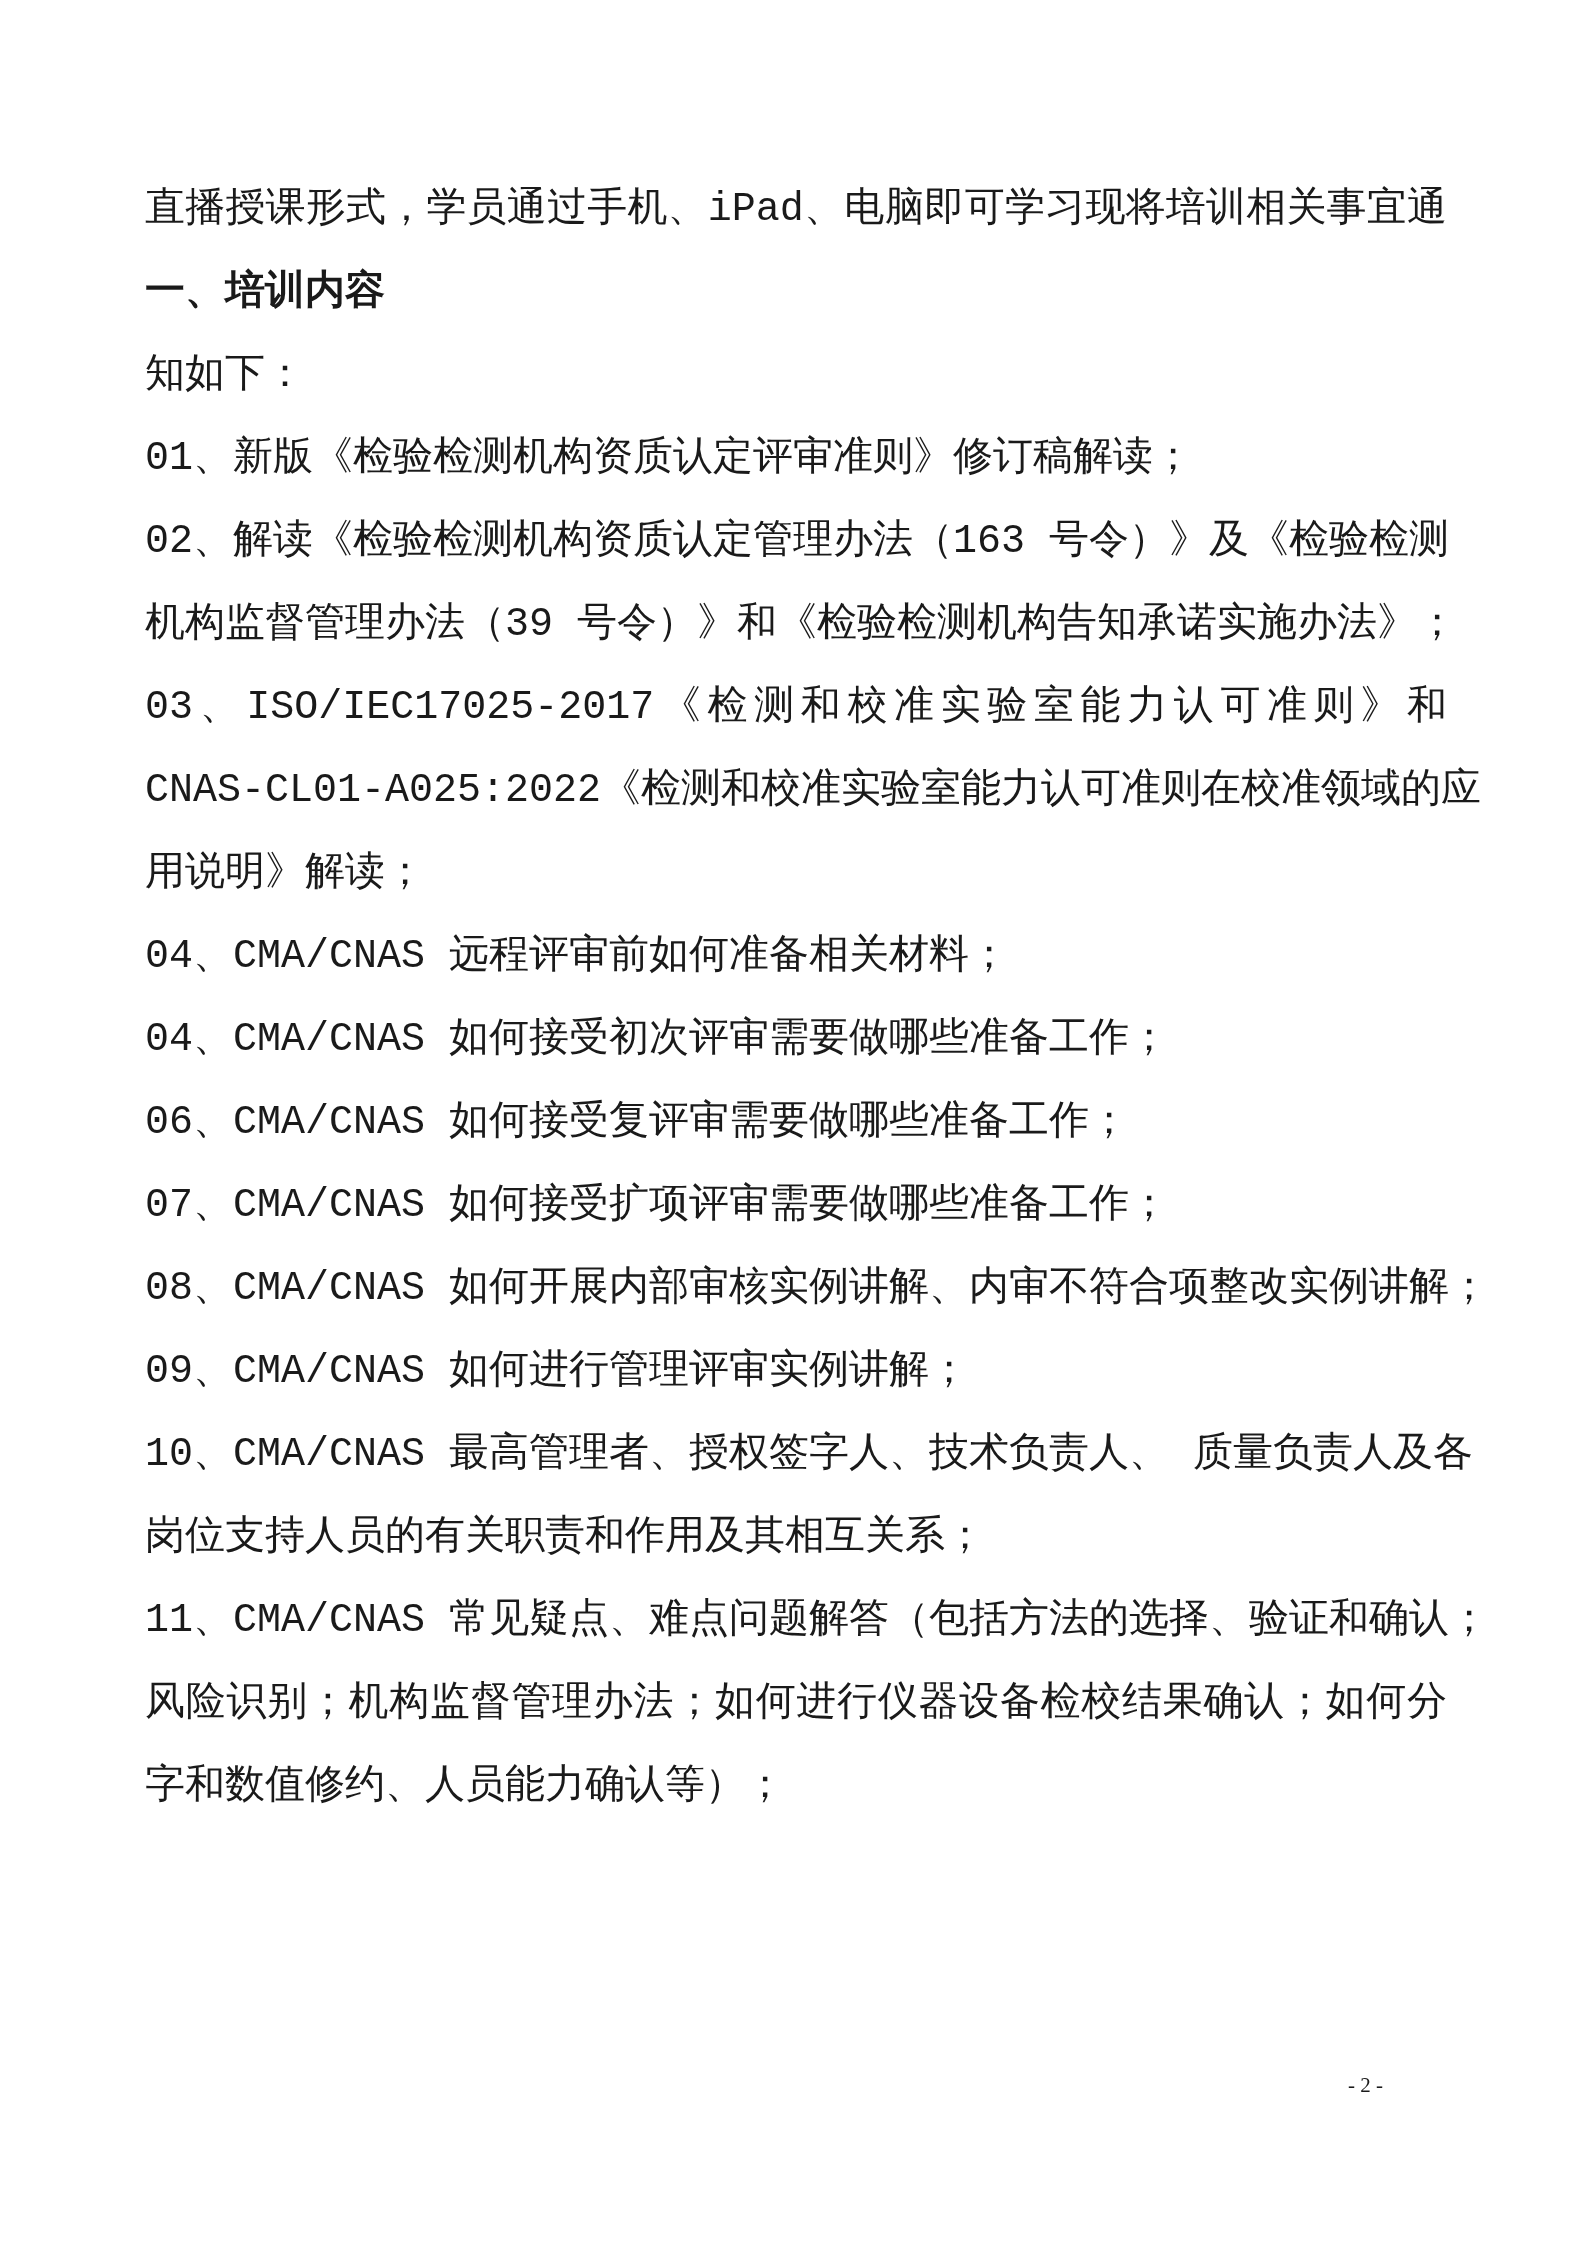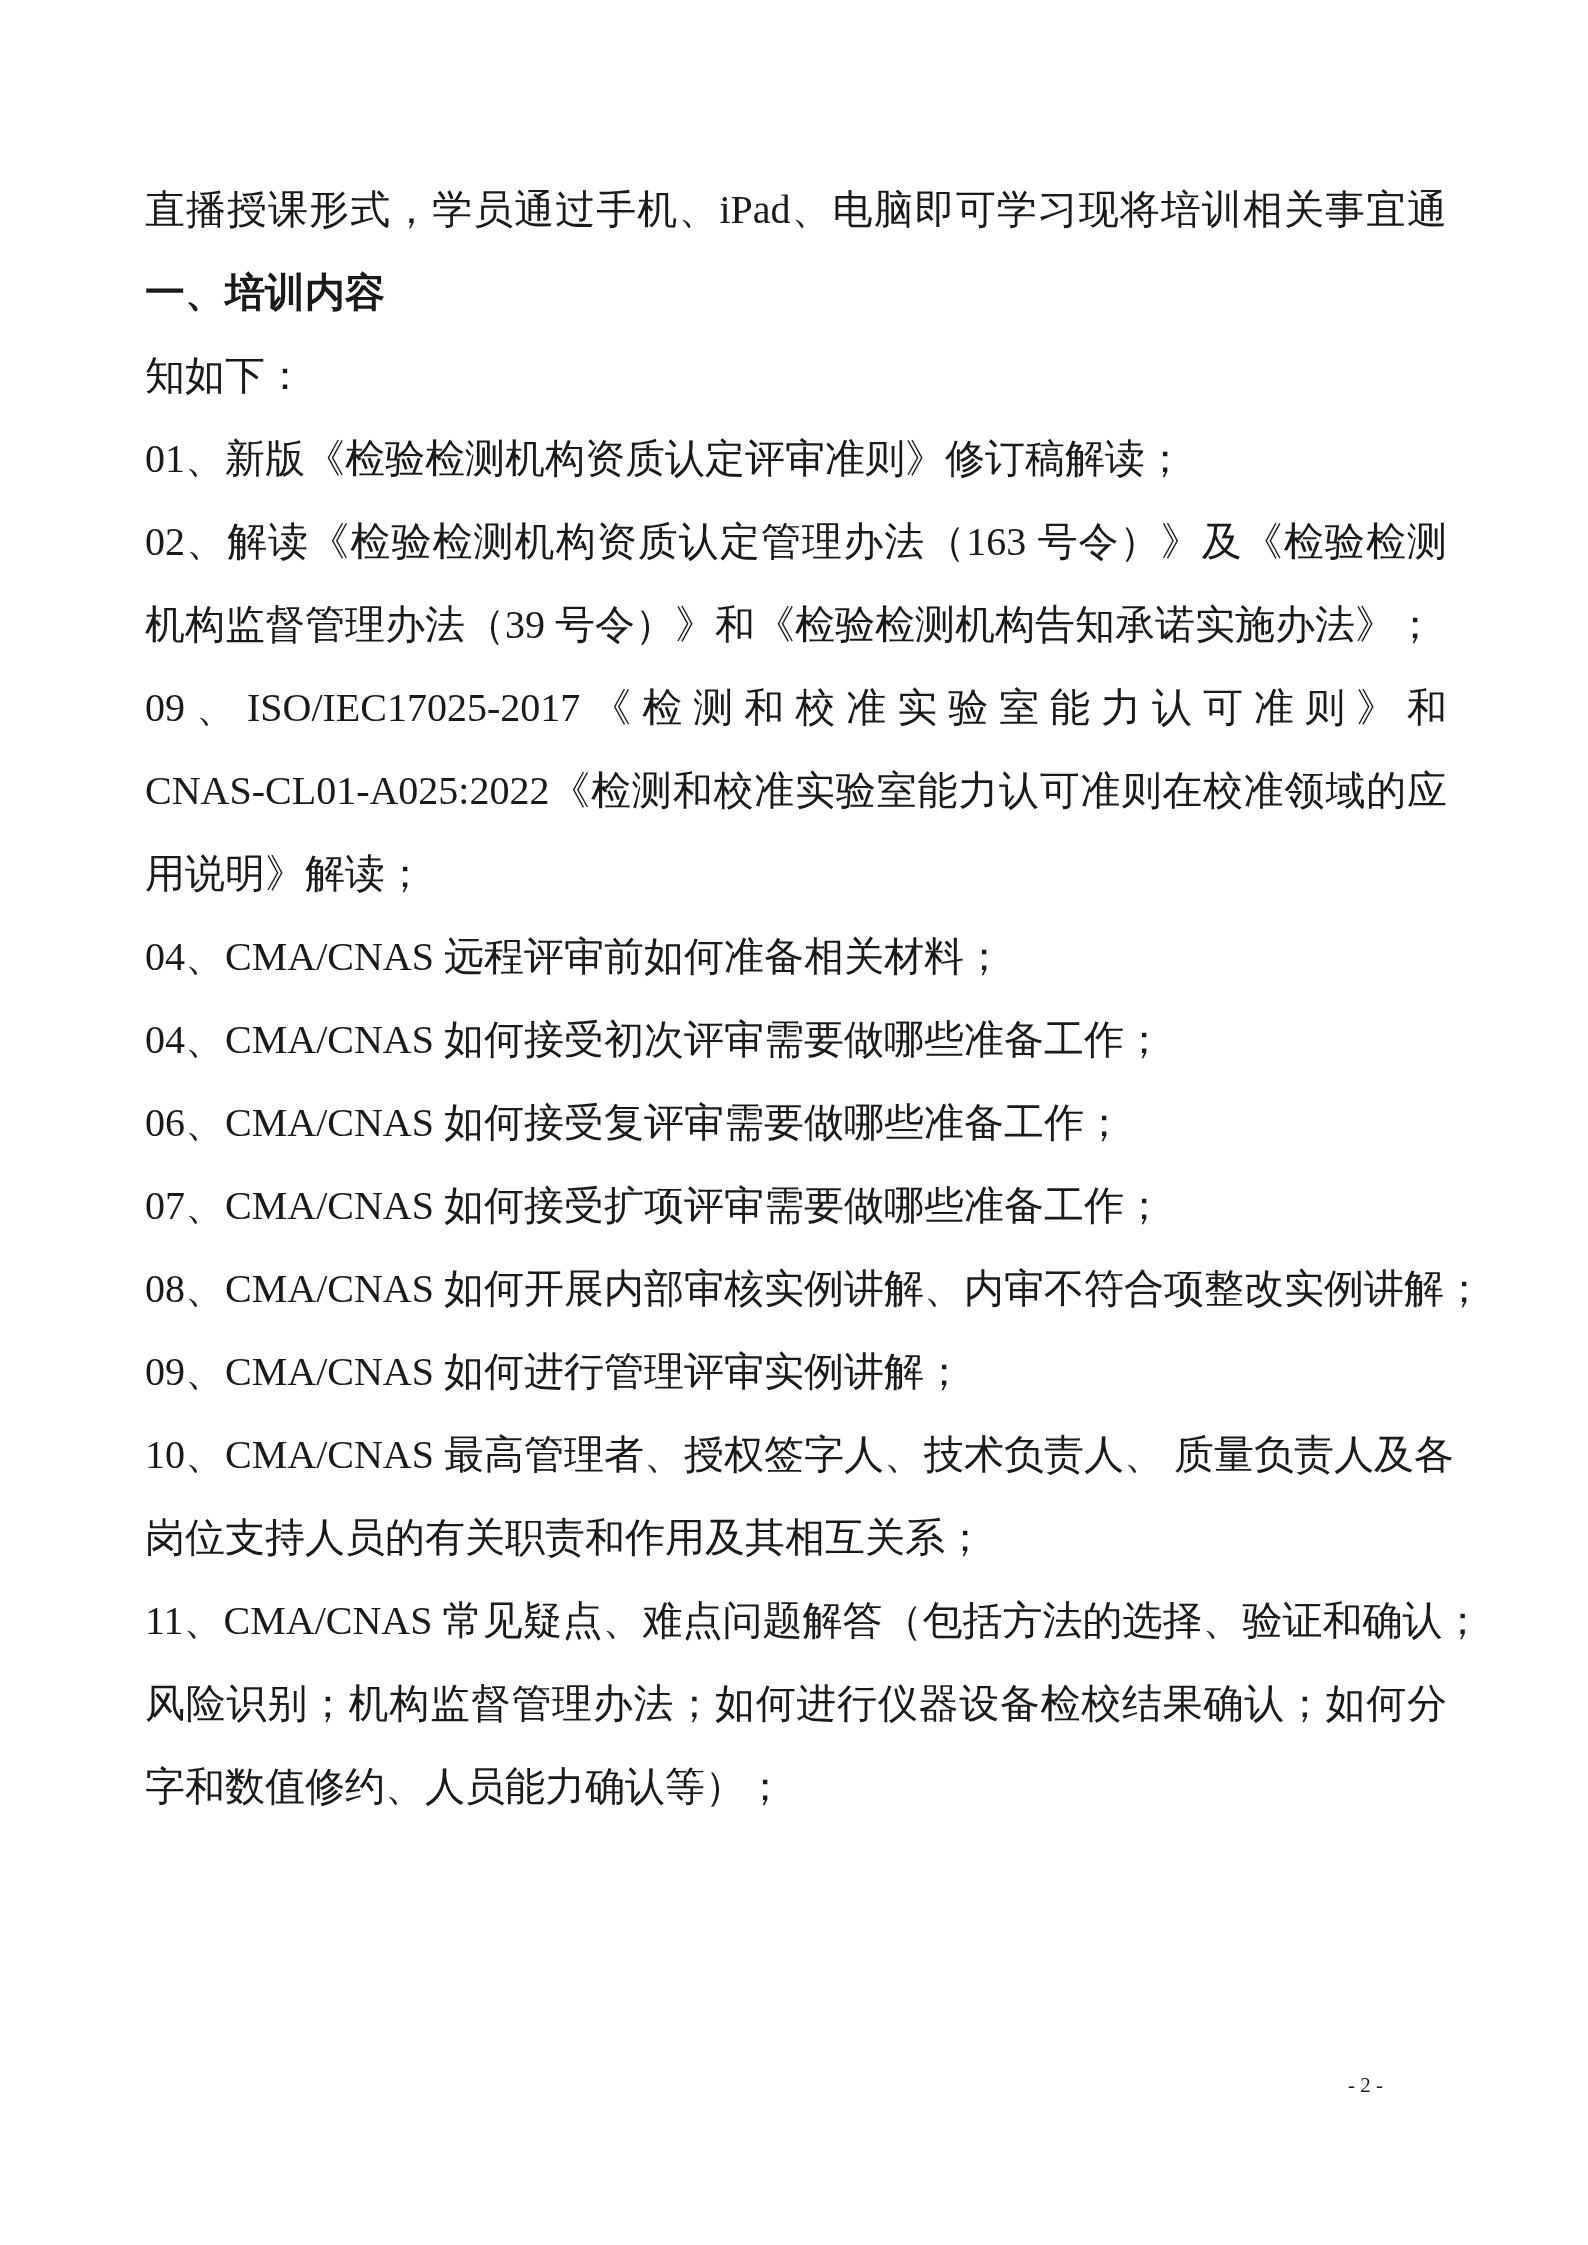--- a/index.html
+++ b/index.html
@@ -26,20 +26,21 @@
     top: 168px;
     width: 1302px;
   }
   .line {
     font-size: 40px;
     height: 83px;
     line-height: 83px;
     white-space: nowrap;
     text-align: left;
     letter-spacing: 0;
+    font-family: Liberation Mono, monospace;
   }
   .line.justify {
     text-align: justify;
     text-align-last: justify;
     text-justify: inter-character;
   }
   .line.heading {
     font-weight: bold;
   }
   .page-number {
@@ -56,21 +57,21 @@
 <body>
 
 <main class="page">
   <section class="body-text">
       <div class="line justify">直播授课形式，学员通过手机、iPad、电脑即可学习现将培训相关事宜通</div>
       <div class="line heading">一、培训内容</div>
       <div class="line normal">知如下：</div>
       <div class="line normal">01、新版《检验检测机构资质认定评审准则》修订稿解读；</div>
       <div class="line justify">02、解读《检验检测机构资质认定管理办法（163 号令）》及《检验检测</div>
       <div class="line normal">机构监督管理办法（39 号令）》和《检验检测机构告知承诺实施办法》；</div>
-      <div class="line justify">09、ISO/IEC17025-2017《检测和校准实验室能力认可准则》和</div>
+      <div class="line justify">03、ISO/IEC17025-2017《检测和校准实验室能力认可准则》和</div>
       <div class="line justify">CNAS-CL01-A025:2022《检测和校准实验室能力认可准则在校准领域的应</div>
       <div class="line normal">用说明》解读；</div>
       <div class="line normal">04、CMA/CNAS 远程评审前如何准备相关材料；</div>
       <div class="line normal">04、CMA/CNAS 如何接受初次评审需要做哪些准备工作；</div>
       <div class="line normal">06、CMA/CNAS 如何接受复评审需要做哪些准备工作；</div>
       <div class="line normal">07、CMA/CNAS 如何接受扩项评审需要做哪些准备工作；</div>
       <div class="line normal">08、CMA/CNAS 如何开展内部审核实例讲解、内审不符合项整改实例讲解；</div>
       <div class="line normal">09、CMA/CNAS 如何进行管理评审实例讲解；</div>
       <div class="line justify">10、CMA/CNAS 最高管理者、授权签字人、技术负责人、 质量负责人及各</div>
       <div class="line normal">岗位支持人员的有关职责和作用及其相互关系；</div>

